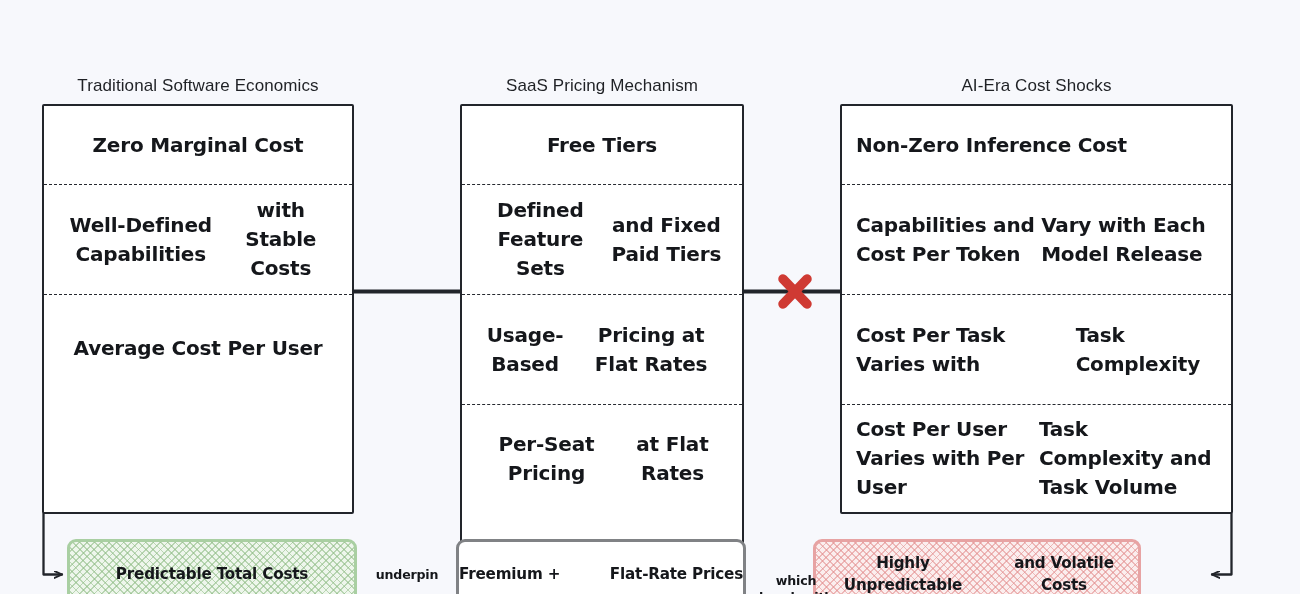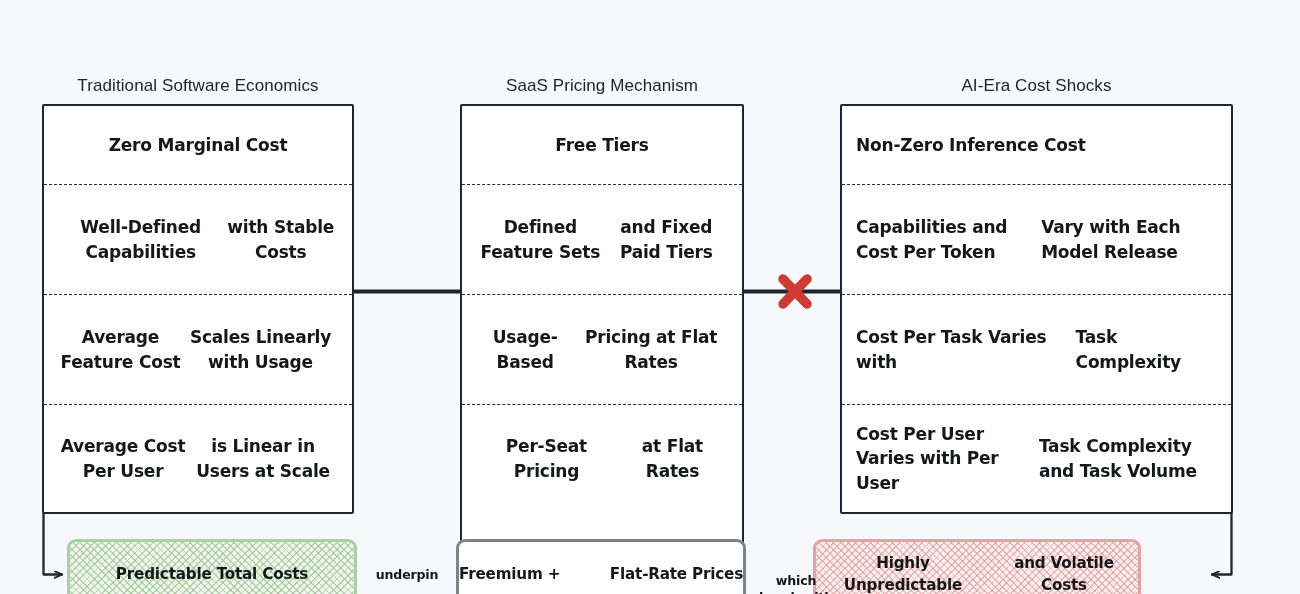--- a/index.html
+++ b/index.html
@@ -40,21 +40,21 @@
     border-radius: 2px;
     box-sizing: border-box;
   }
   .col-cell {
     position: relative;
     box-sizing: border-box;
     display: flex;
     align-items: center;
     font-family: "DejaVu Sans", sans-serif;
     font-weight: bold;
-    font-size: 17px;
+    font-size: 20px;
     line-height: 1.44;
     color: #15171b;
     letter-spacing: -0.2px;
     padding: 0 14px;
   }
   .col-cell.center { justify-content: center; text-align: center; }
   .col-cell.left   { justify-content: flex-start; text-align: left; }
   .col-cell + .col-cell { border-top: 1.7px dashed #26292f; }
 
   
@@ -122,27 +122,22 @@
   <div class="col-header" style="left:42px;  top:28px; width:312px;">Traditional Software Economics</div>
   <div class="col-header" style="left:460px; top:28px; width:284px;">SaaS Pricing Mechanism</div>
   <div class="col-header" style="left:840px; top:28px; width:393px;">AI-Era Cost Shocks</div>
 
   <div class="col-box" style="left:42px; top:56px; width:312px; height:410px;">
     <div class="col-cell center" style="height:78px;">Zero Marginal Cost</div>
     <div class="col-cell center" style="height:110px;">
         <span style="display:block">Well-Defined Capabilities</span>
         <span style="display:block">with Stable Costs</span>
       </div>
-    <div class="col-cell center" style="height:110px;">
-        <span style="display:block">Average Feature Cost</span>
-        <span style="display:block">Scales Linearly with Usage</span>
-      </div>
     <div class="col-cell center" style="height:108px;">
         <span style="display:block">Average Cost Per User</span>
-        <span style="display:block">is Linear in Users at Scale</span>
       </div>
   </div>
 
   <div class="col-box" style="left:460px; top:56px; width:284px; height:500px;">
     <div class="col-cell center" style="height:78px;">Free Tiers</div>
     <div class="col-cell center" style="height:110px;">
         <span style="display:block">Defined Feature Sets</span>
         <span style="display:block">and Fixed Paid Tiers</span>
       </div>
     <div class="col-cell center" style="height:110px;">

